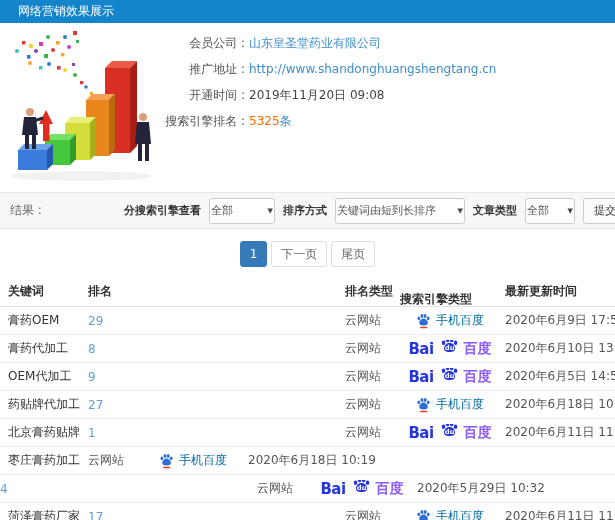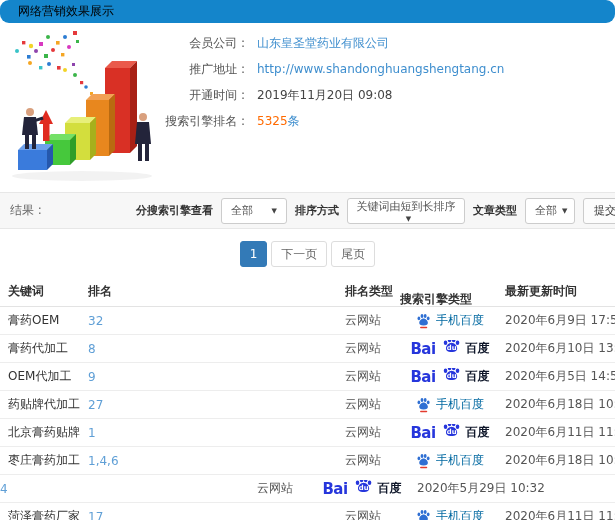--- a/index.html
+++ b/index.html
@@ -1,47 +1,47 @@
 <!DOCTYPE html>
 <html><head>
 <meta charset="utf-8">
 <style>
   html,body{margin:0;padding:0;background:#fff;}
   .page{position:relative;width:615px;height:520px;overflow:hidden;background:#fff;
         font-family:"DejaVu Sans","Liberation Sans",sans-serif;font-size:12px;color:#333;}
 
   
   .titlebar{position:absolute;left:0;top:0;width:615px;height:23px;background:#1485cb;
-            color:#000000;display:flex;align-items:center;padding-left:18px;box-sizing:border-box;
-            font-size:12px;border-radius:9px;}
+            color:#ffffff;display:flex;align-items:center;padding-left:18px;box-sizing:border-box;
+            font-size:12px;}
 
   
   .illus{position:absolute;left:2px;top:28px;}
 
   
   .info-rows{position:absolute;left:85px;top:30px;width:525px;}
   .info-row{display:flex;align-items:center;height:26px;}
   .ilabel{width:160px;text-align:right;color:#555;flex:0 0 160px;}
-  .ival{margin-left:12px;color:#444;}
+  .ival{margin-left:4px;color:#444;}
   a.blue,.blue{color:#3e8ece;text-decoration:none;}
   .orange{color:#ff6a00;}
 
   
   .filter-bar{position:absolute;left:0;top:192px;width:615px;height:37px;background:#f7f7f7;
               border-top:1px solid #e7e7e7;border-bottom:1px solid #e7e7e7;box-sizing:border-box;
               display:flex;align-items:center;padding:0 0 0 10px;}
   .result-label{color:#666;}
   .fgroup{margin-left:auto;display:flex;align-items:center;gap:8px;font-size:11px;}
   .flabel{font-weight:bold;color:#333;white-space:nowrap;}
   .select{background:#fff;border:1px solid #ccc;border-radius:3px;height:26px;display:flex;
-          align-items:center;justify-content:space-between;padding:0 9px;box-sizing:border-box;
+          align-items:center;justify-content:space-between;padding:0 1px;box-sizing:border-box;
           color:#555;white-space:nowrap;flex:0 0 auto;}
   .caret{font-size:7px;color:#444;margin-left:5px;}
   .sel-engine{width:66px;}
-  .sel-sort{width:118px;flex-direction:column;}
+  .sel-sort{width:130px;}
   .sel-article{width:50px;}
   .submit-btn{flex:0 0 auto;height:26px;background:#fcfcfc;border:1px solid #ccc;border-radius:3px;
               padding:0 10px;font-size:11px;color:#333;margin-right:-12px;cursor:pointer;}
 
   
   .pagination{position:absolute;left:0;top:241px;width:615px;display:flex;justify-content:center;gap:4px;}
   .pg{min-width:14px;height:26px;box-sizing:border-box;border:1px solid #ddd;border-radius:3px;
       background:#fff;color:#666;display:flex;align-items:center;justify-content:center;
       padding:0 9px;cursor:pointer;font-size:12px;}
   .pg.active{background:#337ab7;border-color:#337ab7;color:#fff;}
@@ -60,21 +60,21 @@
   .c5{flex:1 1 auto;padding-left:5px;color:#555;}
   .thead .c5{color:#333;}
   .rank-link{color:#5f9fd6;text-decoration:none;cursor:pointer;}
 
   
   .engine{display:inline-flex;align-items:center;gap:6px;}
   .engine.mobile{gap:5px;color:#0369a1;}
   .paw-sm{width:15px;height:17px;display:block;}
   .bd-bai{color:#2636dc;font-size:15px;font-weight:bold;letter-spacing:-0.5px;}
   .paw-lg{width:21px;height:21px;display:block;margin:-6px -2px 0 -1px;}
-  .bd-cn{color:#0f172a;font-size:12px;font-weight:bold;}
+  .bd-cn{color:#8b5cf6;font-size:14px;font-weight:bold;}
 </style>
 </head>
 <body>
 
 <div class="page">
 
   <div class="titlebar">
     <span>网络营销效果展示</span>
   </div>
 
@@ -208,21 +208,21 @@
     <div class="trow thead">
       <div class="c c1">关键词</div>
       <div class="c c2">排名</div>
       <div class="c c3">排名类型</div>
       <div class="c c4">搜索引擎类型</div>
       <div class="c c5">最新更新时间</div>
     </div>
     <div id="tbody">
         <div class="trow">
       <div class="c c1">膏药OEM</div>
-      <div class="c c2"><a class="rank-link">32</a></div>
+      <div class="c c2"><a class="rank-link">29</a></div>
       <div class="c c3">云网站</div>
       <div class="c c4">
             <span class="engine mobile">
       <svg class="paw-sm" viewBox="0 0 24 26">
     <g fill="#2f6fd3">
       <ellipse cx="4.6" cy="9.6" rx="2.2" ry="2.9"></ellipse>
       <ellipse cx="9.6" cy="5.8" rx="2.3" ry="3.1"></ellipse>
       <ellipse cx="14.7" cy="5.8" rx="2.3" ry="3.1"></ellipse>
       <ellipse cx="19.5" cy="9.6" rx="2.2" ry="2.9"></ellipse>
       <path d="M12.1 9.6c-3.4 0-6.9 3.6-6.9 7 0 2.7 2 4.3 6.9 4.3s6.9-1.6 6.9-4.3c0-3.4-3.5-7-6.9-7z"></path>
@@ -316,21 +316,20 @@
     </g>
                 <text x="12.2" y="18.6" text-anchor="middle" font-size="8.5" font-weight="bold" fill="#ffffff">du</text>
               </svg>
     <b class="bd-cn">百度</b>
             </span>
           </div>
       <div class="c c5">2020年6月11日 11:18</div>
     </div>
         <div class="trow">
       <div class="c c1">枣庄膏药加工</div>
-      <div class="c c2"><a class="rank-link">1,4,6</a></div>
       <div class="c c3">云网站</div>
       <div class="c c4">
             <span class="engine mobile">
       <svg class="paw-sm" viewBox="0 0 24 26">
     <g fill="#2f6fd3">
       <ellipse cx="4.6" cy="9.6" rx="2.2" ry="2.9"></ellipse>
       <ellipse cx="9.6" cy="5.8" rx="2.3" ry="3.1"></ellipse>
       <ellipse cx="14.7" cy="5.8" rx="2.3" ry="3.1"></ellipse>
       <ellipse cx="19.5" cy="9.6" rx="2.2" ry="2.9"></ellipse>
       <path d="M12.1 9.6c-3.4 0-6.9 3.6-6.9 7 0 2.7 2 4.3 6.9 4.3s6.9-1.6 6.9-4.3c0-3.4-3.5-7-6.9-7z"></path>

